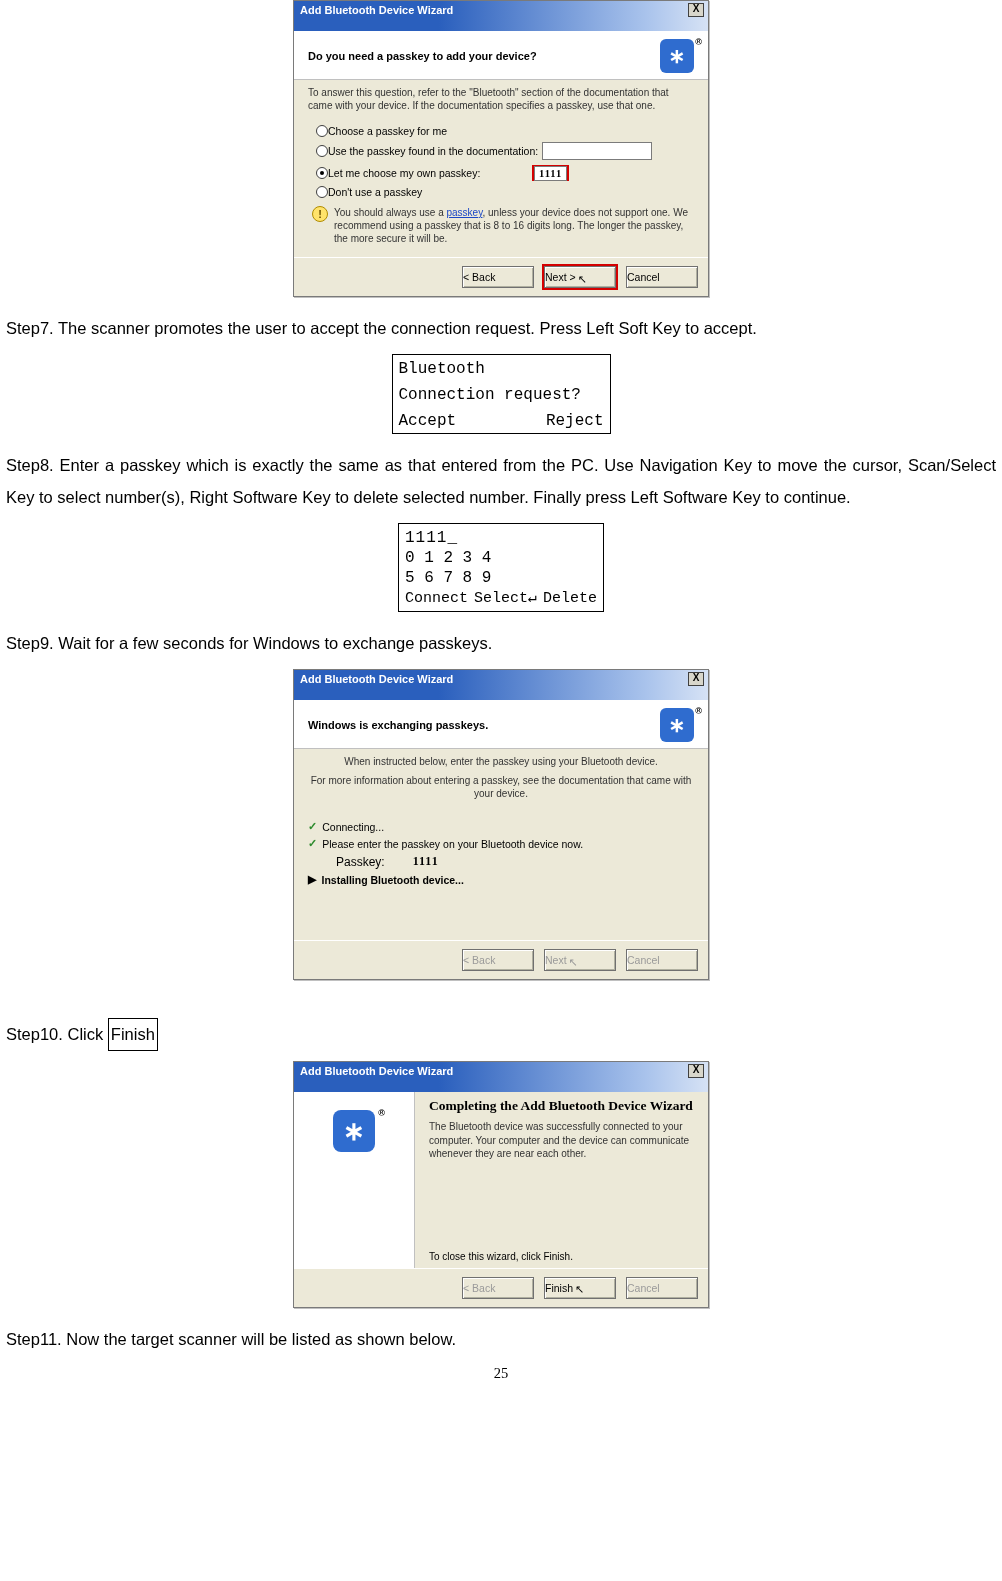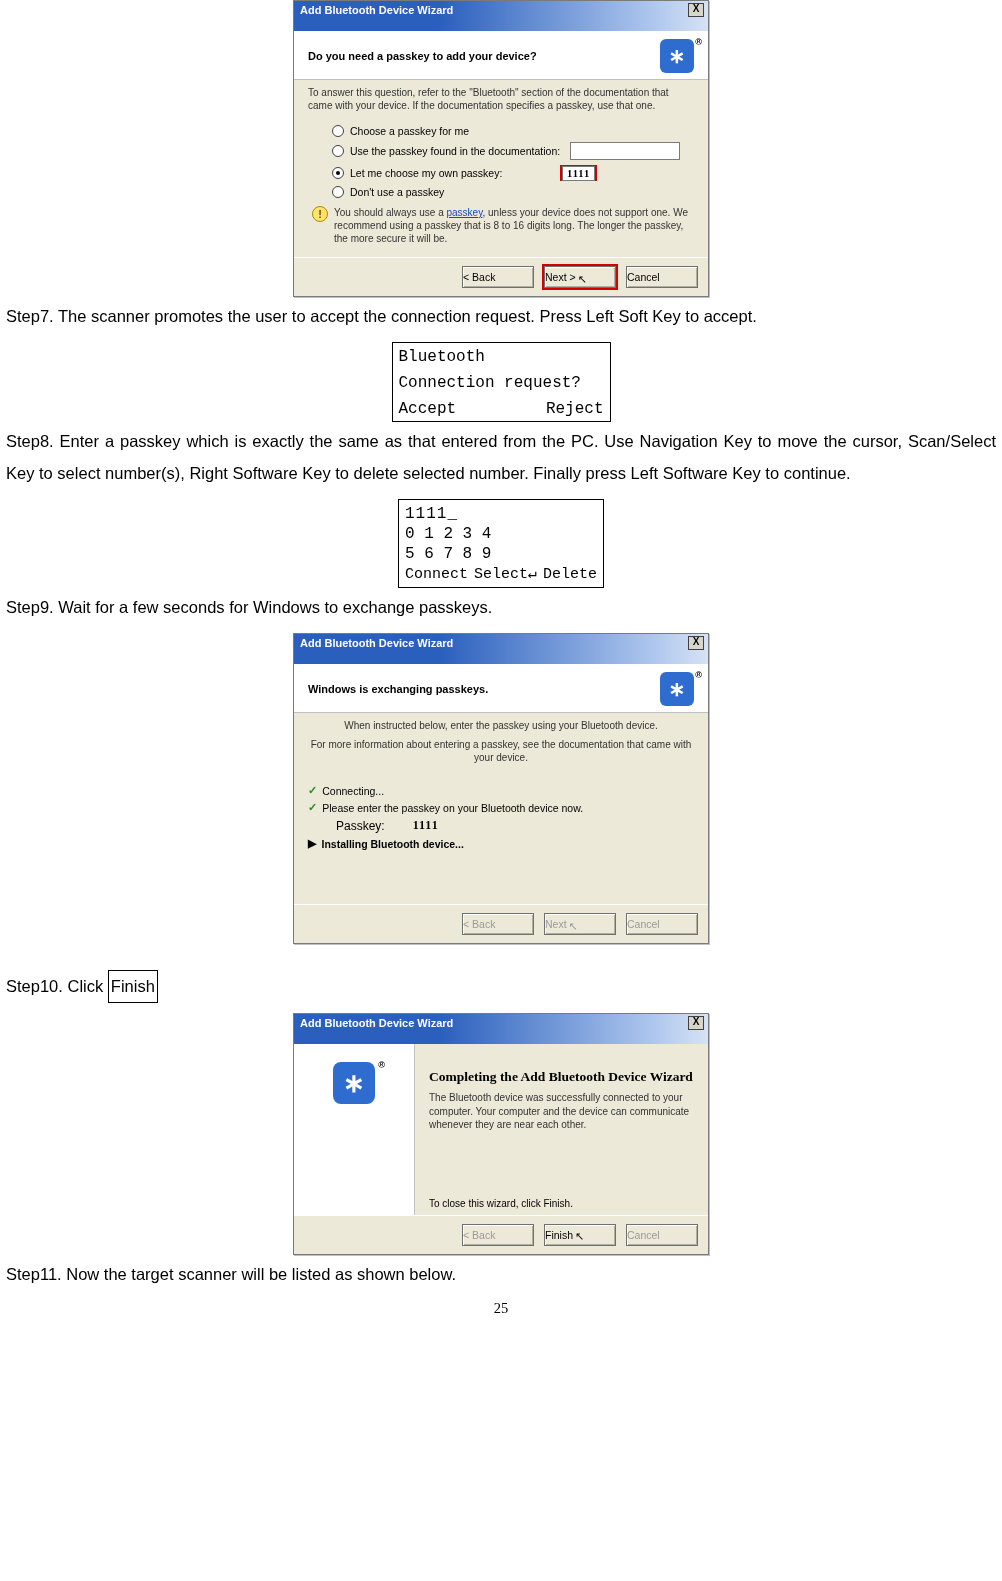--- a/index.html
+++ b/index.html
@@ -10,21 +10,21 @@
     width: 1002px;
     box-sizing: border-box;
     color: #000;
     font-size: 16.5px;
   }
   .page {
     width: 990px;
     margin: 0 auto;
   }
   .step-text {
-    margin: 4px 0 10px 0;
+    margin: 16px 0 10px 0;
     line-height: 1.9;
   }
   .justified { text-align: justify; }
   .centered-block { display: flex; justify-content: center; }
 
   
   .xp-dialog {
     border: 1px solid #7a7a7a;
     background: #ece9d8;
     font-family: Tahoma, Arial, sans-serif;
@@ -65,21 +65,21 @@
     background:#ece9d8; border:1px solid #707070;
     box-shadow: inset 1px 1px 0 #fff, inset -1px -1px 0 #b0b0a0;
     display:flex; align-items:center; 
     color:#000;
   }
   .xp-btn.disabled { color:#9a9a9a; }
   .xp-btn.outlined-red { outline:2px solid #d40000; }
 
   
   .d1 { width: 414px; }
-  .radio-row { display:flex; align-items:center; gap:6px; margin:5px 0 5px 24px; font-size:10.5px;}
+  .radio-row { display:flex; align-items:center; margin:5px 0 5px 8px; font-size:10.5px;}
   .radio { width:10px; height:10px; border:1px solid #404040; border-radius:50%; background:#fff; display:inline-flex; align-items:center; justify-content:center;}
   .radio.selected::after { content:""; width:4px; height:4px; background:#000; border-radius:50%;}
   .xp-textbox { border:1px solid #7b7b7b; background:#fff; font-size:10.5px; padding:1px 4px; height:14px; }
   .tb-doc { width:100px; }
   .tb-own-wrap { border:2px solid #d40000; padding:0; display:inline-block;}
   .tb-own { width:100px; font-family: Tahoma; font-weight:bold; letter-spacing:1px;}
   .info-row { display:flex; gap:6px; margin:8px 0 2px 4px;}
   .info-icon {
     width:14px; height:14px; background:#ffe36b; border:1px solid #b08b00; border-radius:50%;
     color:#6b4f00; font-weight:bold; font-size:11px; display:flex; align-items:center; justify-content:center;
@@ -115,24 +115,24 @@
   .d3-main { display:flex; flex:1;}
   .d3-left {
     width:120px; background:#fff; border-right:1px solid #c0c0c0;
     display:flex; align-items:flex-start; justify-content:center; padding-top:18px;
   }
   .bt-big {
      width:42px; height:42px; background:#2f6ccf; border-radius:8px; color:#fff;
      display:flex; align-items:center; justify-content:center; font-size:26px; font-weight:bold;
      position:relative;
   }
-  .d3-right { flex:1; background:#ece9d8; padding:25px 14px 6px 14px;}
+  .d3-right { flex:1; background:#ece9d8; padding:6px 14px 6px 14px;}
   .d3-title { font-family: Tahoma; font-weight:bold; font-size:13.5px; margin-bottom:6px;}
   .d3-body-text { font-size:10px; line-height:1.35; color:#333;}
-  .d3-close-text { font-size:10px; margin-top:66px;}
+  .d3-close-text { font-size:10px; margin-top:90px;}
 
   .inline-box {
     border:1px solid #000; padding:0 2px; display:inline-block;
   }
 
   .page-num { text-align:center; font-size:14.5px; margin-top:1px; font-family: "Times New Roman", Times, serif;}
 </style>
 </head>
 <body>
 

